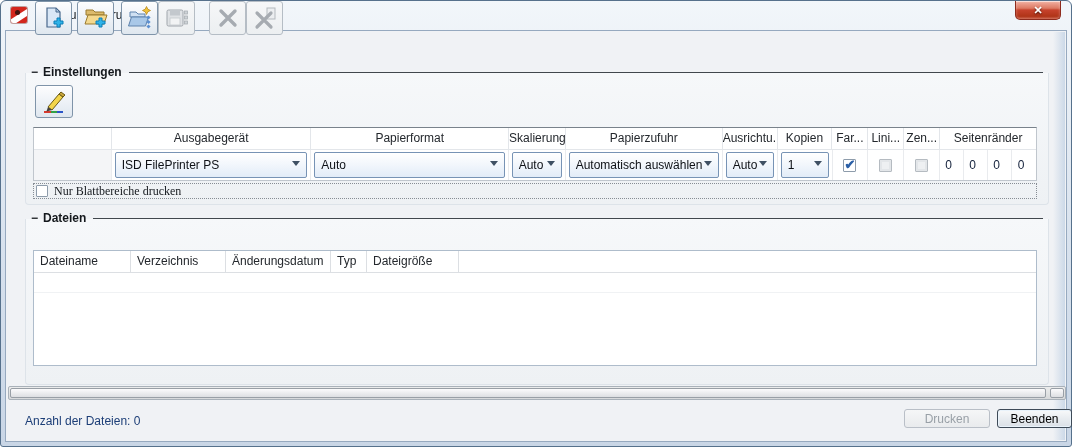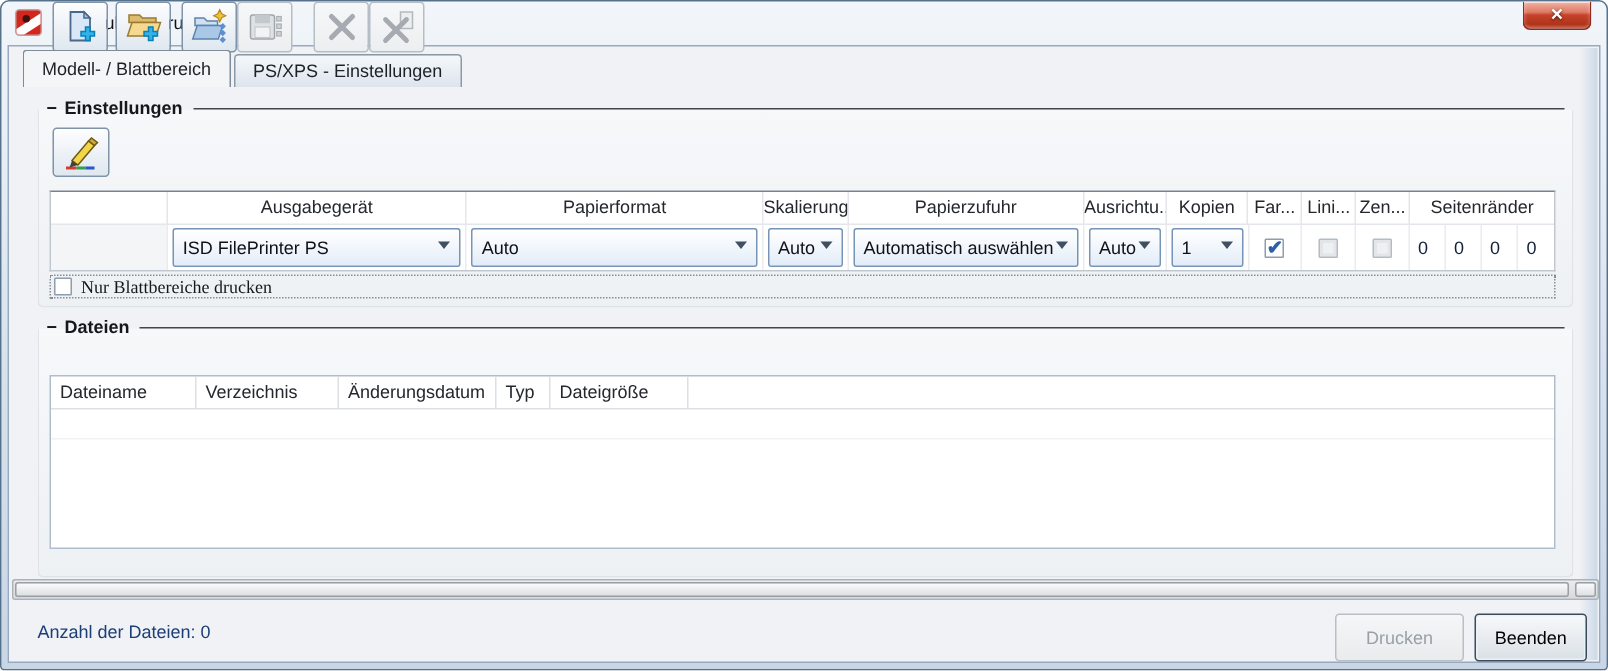--- a/index.html
+++ b/index.html
@@ -70,44 +70,40 @@
   .fhead{display:flex;height:22px;border-bottom:1px solid #dcdfe3;}
   .fcell{line-height:21px;padding-left:6px;border-right:1px solid #dcdfe3;color:#24282d;white-space:nowrap;overflow:hidden;cursor:default;}
   .f0{width:97px;} .f1{width:95px;} .f2{width:105px;} .f3{width:36px;} .f4{width:92px;} .ffill{flex:1;border-right:none;}
   .frow{height:20px;border-bottom:1px solid #f0f2f4;}
   
   .hscroll{position:absolute;left:7px;top:385px;width:1058px;height:14px;border:1px solid #a9b1b9;border-radius:2px;background:linear-gradient(#ebecec,#d7d9db);}
   .hthumb{position:absolute;left:1px;top:1px;bottom:1px;width:calc(100% - 20px);border:1px solid #999fa6;border-radius:2px;background:linear-gradient(#fbfbfc,#dddfe2);}
   .hcap{position:absolute;right:1px;top:1px;bottom:1px;width:14px;border:1px solid #999fa6;border-radius:2px;background:linear-gradient(#fbfbfc,#dddfe2);}
   
   .status{position:absolute;left:24px;top:413px;color:#1c3e77;}
-  .btn{position:absolute;top:408px;height:32px;border-radius:3px;display:flex;align-items:center;justify-content:center;cursor:default;}
+  .btn{position:absolute;top:408px;height:19px;border-radius:3px;display:flex;align-items:center;justify-content:center;cursor:default;margin-left:14px;}
   .btn-print{left:889px;width:86px;border:1px solid #b9bfc7;color:#99a0a7;background:linear-gradient(#f5f6f7,#e9ebed);}
   .btn-close{left:982px;width:75px;border:1px solid #3e4a57;color:#000;background:linear-gradient(#f8f9fa,#e8ecf0 50%,#dbe0e6);box-shadow:inset 0 0 0 1px #e9f3fb;}
 </style>
 </head>
 <body>
 
 <div class="dialog">
 
   <div class="titlebar">
     <div class="app-icon"></div>
     <div class="title-text">Konstruktion drucken</div>
     <div class="close-btn">
       <span class="close-x">✕</span>
     </div>
   </div>
 
   <div class="inner-bg"></div>
   <div class="right-strip"></div>
 
-  <div class="tabs">
-    <div class="tab active">Modell- / Blattbereich</div>
-    <div class="tab">PS/XPS - Einstellungen</div>
-  </div>
 
   <div class="gbox" id="gbox-settings"></div>
   <div class="ghead" style="top:64px;">
     <span class="dash">−</span>
     <span>Einstellungen</span>
     <span class="line"></span>
   </div>
 
   <div class="tbtn" style="left:34px;top:84px;width:38px;height:33px;">
     <svg width="28" height="24" viewBox="0 0 28 24">

